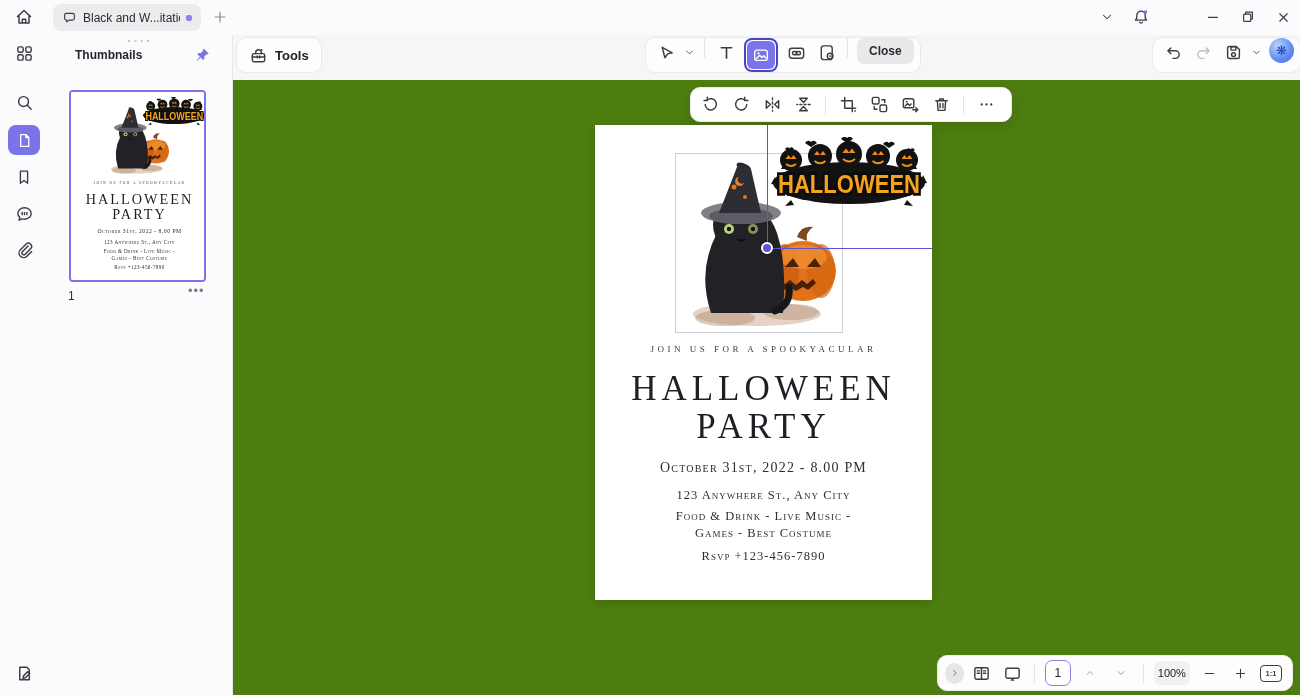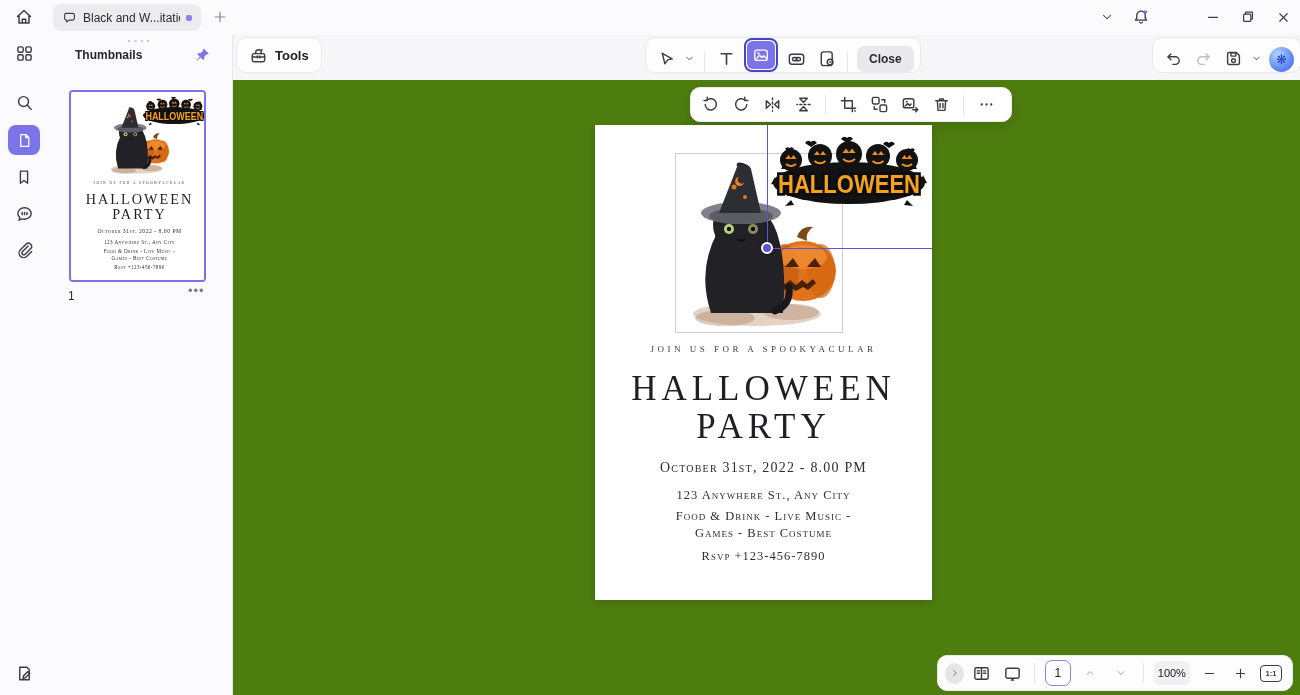--- a/index.html
+++ b/index.html
@@ -32,21 +32,21 @@
   .panel-title { position:absolute; left:27px; top:13px; font-size:12px; font-weight:bold; color:#26262b; }
   .pin { position:absolute; left:146px; top:11px; }
   .thumb-card { position:absolute; left:21px; top:55px; width:137px; height:192px; background:#fff;
                 border:2px solid #7b74e8; border-radius:4px; overflow:hidden; }
   .thumb-label { position:absolute; left:20px; top:254px; font-size:12px; color:#333; }
   .thumb-more { position:absolute; left:140px; top:248px; color:#7a7a80; font-size:13px; letter-spacing:1px; }
 
   
   .content { position:absolute; left:233px; top:35px; right:0; bottom:0; background:#4d7c0f; }
   .topstrip { position:absolute; left:0; top:0; right:0; height:45px; background:#f6f6f8; }
-  .group { position:absolute; display:flex; align-items:flex-end; background:#fdfdfe; border:1px solid #e9e9ec; border-radius:10px; height:36px; padding:0 6px; gap:2px; }
+  .group { position:absolute; display:flex; align-items:flex-start; background:#fdfdfe; border:1px solid #e9e9ec; border-radius:10px; height:36px; padding:0 6px; gap:2px; }
   .tools-btn { position:absolute; left:3px; top:2px; height:36px; border-radius:10px; background:#fdfdfe; border:1px solid #e9e9ec;
                display:flex; align-items:center; gap:7px; padding:0 12px; font-size:13px; font-weight:bold; color:#222227; }
   .imgtool-outer { border:2px solid #4a43c6; border-radius:8px; padding:1px; margin:0 2px; }
   .imgtool { width:28px; height:28px; border-radius:6px; background:#7b74e8; display:flex; align-items:center; justify-content:center; }
   .imgtool .ic { stroke:#fff; }
   .close-btn { height:26px; padding:0 12px; border-radius:7px; background:#e9e9eb; font-size:12px; font-weight:bold;
                color:#2c2c31; display:flex; align-items:center; margin-left:2px; }
   .ai-circle { width:25px; height:25px; border-radius:50%; margin-left:3px;
                background:radial-gradient(circle at 35% 30%, #b9d2ff, #5e8bf2 60%, #4a63e8);
                display:flex; align-items:center; justify-content:center; color:#1e46c8; font-size:13px; }

